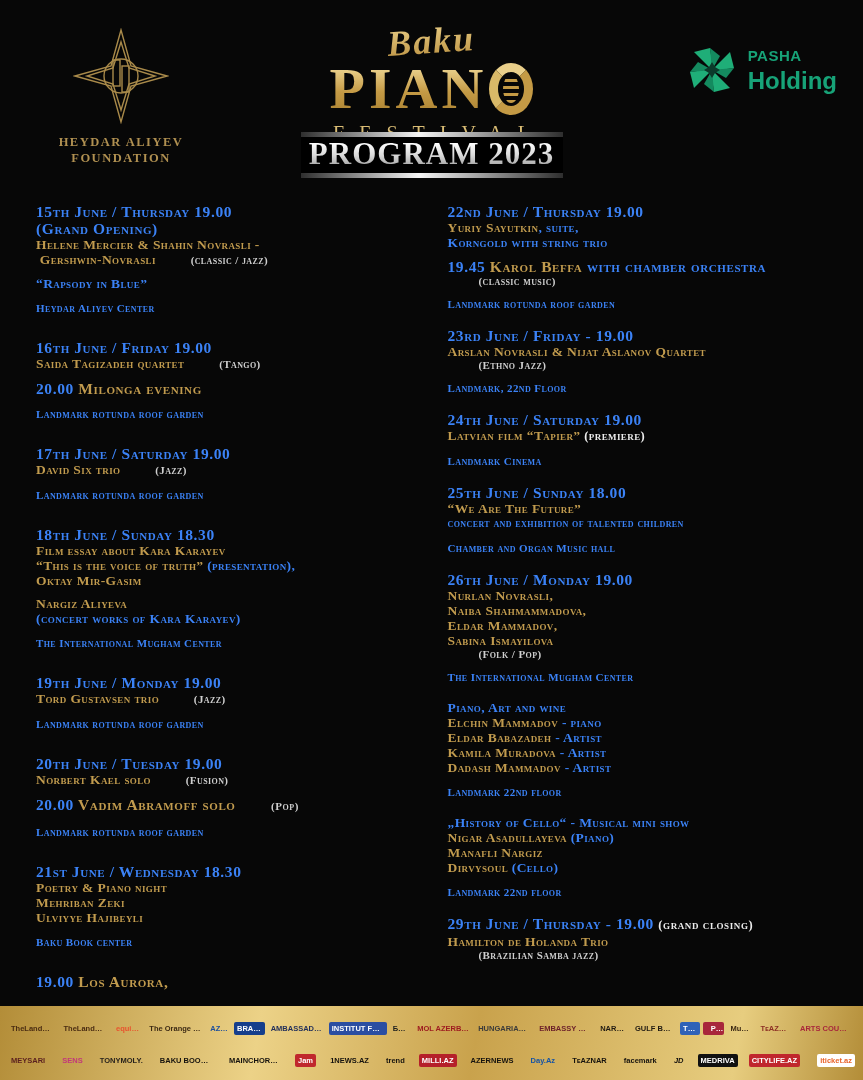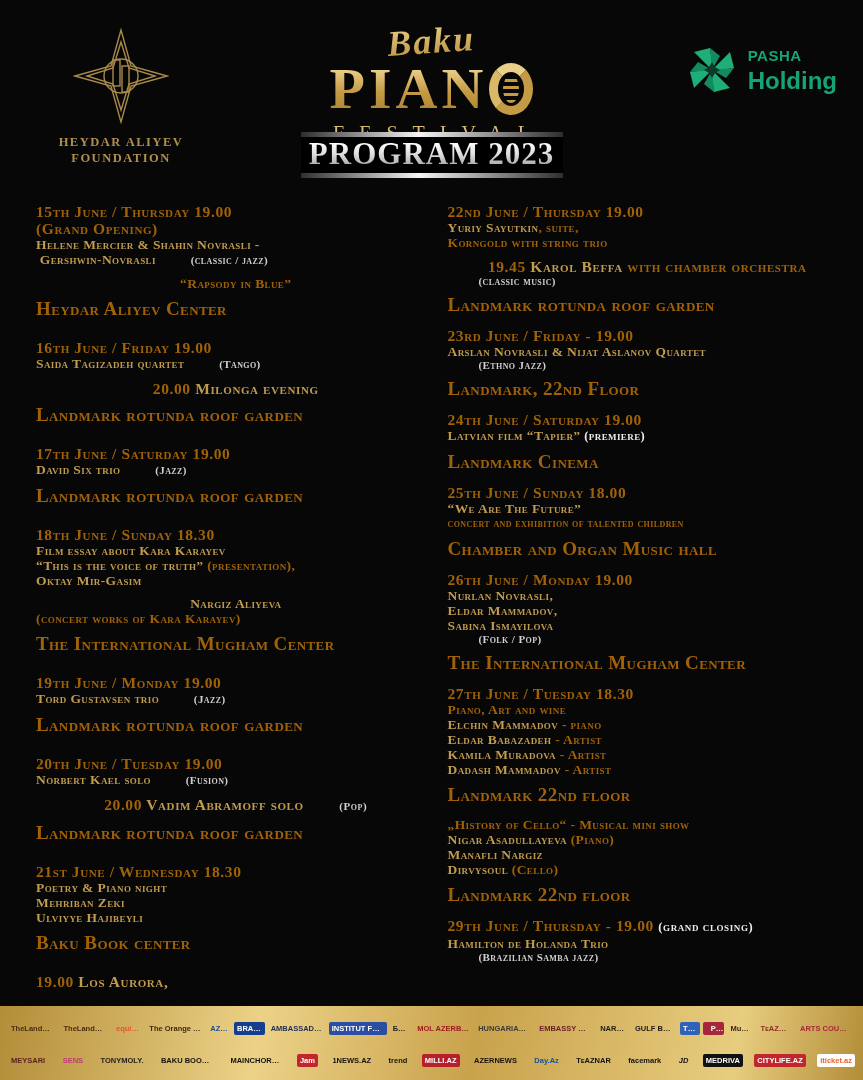--- a/index.html
+++ b/index.html
@@ -80,25 +80,25 @@
     display:flex; gap:12px; overflow:hidden;
   }
   .col { width:410px; }
   .event { margin-bottom:22px; }
   .col-right .event { margin-bottom:14px; }
   .line {
     font-variant:small-caps; font-weight:bold; letter-spacing:0.4px;
     font-size:13.5px; line-height:15px; color:#f2f2f2;
   }
   .line.date { font-size:15.5px; line-height:17px; letter-spacing:0.6px; }
-  .line.venue { font-size:19px; line-height:17px; margin-top:9px; }
-  .line.gap { margin-top:8px;text-align:center; }
+  .line.venue { font-size:11px; line-height:17px; margin-top:9px; }
+  .line.gap { margin-top:8px; }
   .line.small { font-size:12px; }
   .line.note { line-height:12px; }
-  .seg-w { color:#a16207; }
+  .seg-w { color:#3b82f6; }
   .seg-g { color:#c19b4e; }
   .seg-p { color:#cfcfcf; font-size:11px;padding-left:31px; }
   .seg-s { color:#ececec; font-size:12.5px; }
 
   
   .sponsors {
     position:absolute; left:0; right:0; bottom:0; height:74px;
     background:linear-gradient(100deg,#b38d38 0%,#ecd287 30%,#c9a24c 55%,#e7cd7f 85%,#b38d38 100%);
     padding:6px 8px 4px; display:flex; flex-direction:column; justify-content:space-around;
     font-family:"Liberation Sans",sans-serif;
@@ -240,27 +240,27 @@
         </div>
         <div class="event">
           <div class="line date"><span class="seg-w">25th June / Sunday  18.00</span></div>
           <div class="line"><span class="seg-g">“We Are The Future”</span></div>
           <div class="line small"><span class="seg-w">concert and exhibition of talented children</span></div>
           <div class="line venue"><span class="seg-w">Chamber and Organ Music hall</span></div>
         </div>
         <div class="event">
           <div class="line date"><span class="seg-w">26th June / Monday  19.00</span></div>
           <div class="line"><span class="seg-g">Nurlan Novrasli,</span></div>
+          <div class="line"><span class="seg-g">Naiba Shahmammadova,</span></div>
           <div class="line"><span class="seg-g">Eldar Mammadov,</span></div>
           <div class="line"><span class="seg-g">Sabina Ismayilova</span></div>
           <div class="line note"><span class="seg-p">(Folk / Pop)</span></div>
           <div class="line venue"><span class="seg-w">The International Mugham Center</span></div>
         </div>
         <div class="event">
-          <div class="line date"><span class="seg-w">27th June / Tuesday  18.30</span></div>
           <div class="line"><span class="seg-w">Piano, Art and wine</span></div>
           <div class="line"><span class="seg-g">Elchin Mammadov</span><span class="seg-w"> - piano</span></div>
           <div class="line"><span class="seg-g">Eldar Babazadeh</span><span class="seg-w"> - Artist</span></div>
           <div class="line"><span class="seg-g">Kamila Muradova</span><span class="seg-w"> - Artist</span></div>
           <div class="line"><span class="seg-g">Dadash Mammadov</span><span class="seg-w"> - Artist</span></div>
           <div class="line venue"><span class="seg-w">Landmark 22nd floor</span></div>
         </div>
         <div class="event">
           <div class="line"><span class="seg-w">„History of Cello“ - Musical mini show</span></div>
           <div class="line"><span class="seg-g">Nigar Asadullayeva </span><span class="seg-w">(Piano)</span></div>
@@ -308,17 +308,17 @@
         <span class="chip" style="color: rgb(21, 18, 14);">1NEWS.AZ</span>
         <span class="chip" style="color: rgb(21, 18, 14);">trend</span>
         <span class="chip" style="color: rgb(255, 255, 255); background: rgb(181, 32, 42);">MILLI.AZ</span>
         <span class="chip" style="color: rgb(21, 18, 14);">AZERNEWS</span>
         <span class="chip" style="color: rgb(21, 83, 165);">Day.Az</span>
         <span class="chip" style="color: rgb(21, 18, 14);">TᴇAZNAR</span>
         <span class="chip" style="color: rgb(21, 18, 14);">facemark</span>
         <span class="chip" style="color: rgb(21, 18, 14); font-style: italic;">JD</span>
         <span class="chip" style="color: rgb(255, 255, 255); background: rgb(17, 17, 17);">MEDRIVA</span>
         <span class="chip" style="color: rgb(255, 255, 255); background: rgb(192, 39, 45);">CITYLIFE.AZ</span>
-        <span class="chip" style="color: rgb(232, 99, 42); background: rgb(255, 255, 255);">iticket.az</span>
+        <span class="chip" style="color: rgb(232, 99, 42); background: rgb(255, 255, 255); margin-left: 6px;">iticket.az</span>
       </div>
   </div>
 
 </div>
 
 </body></html>

